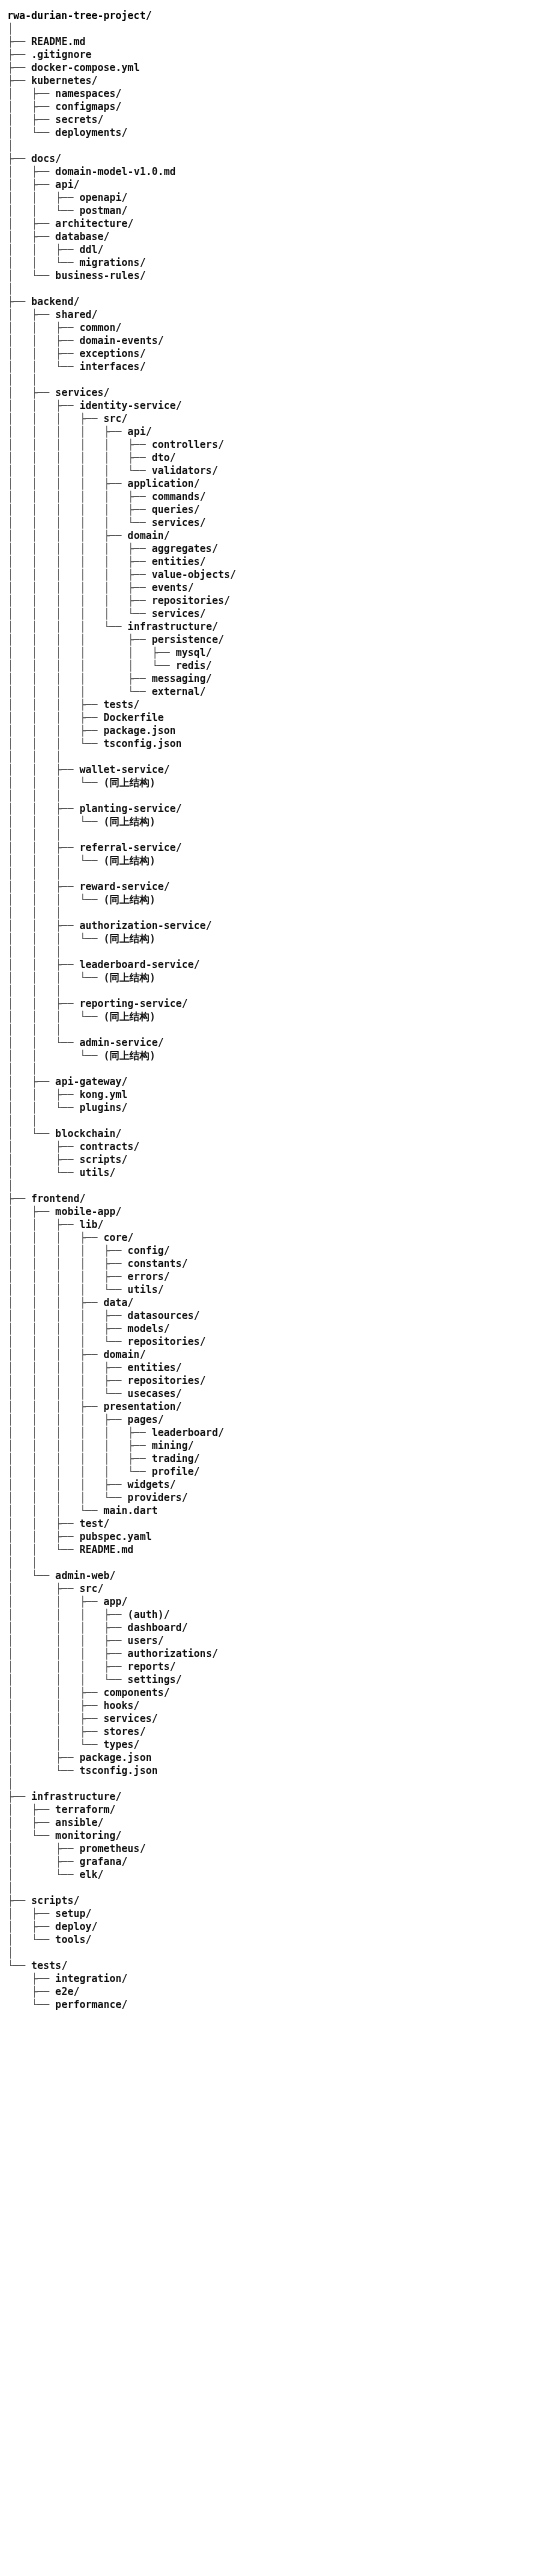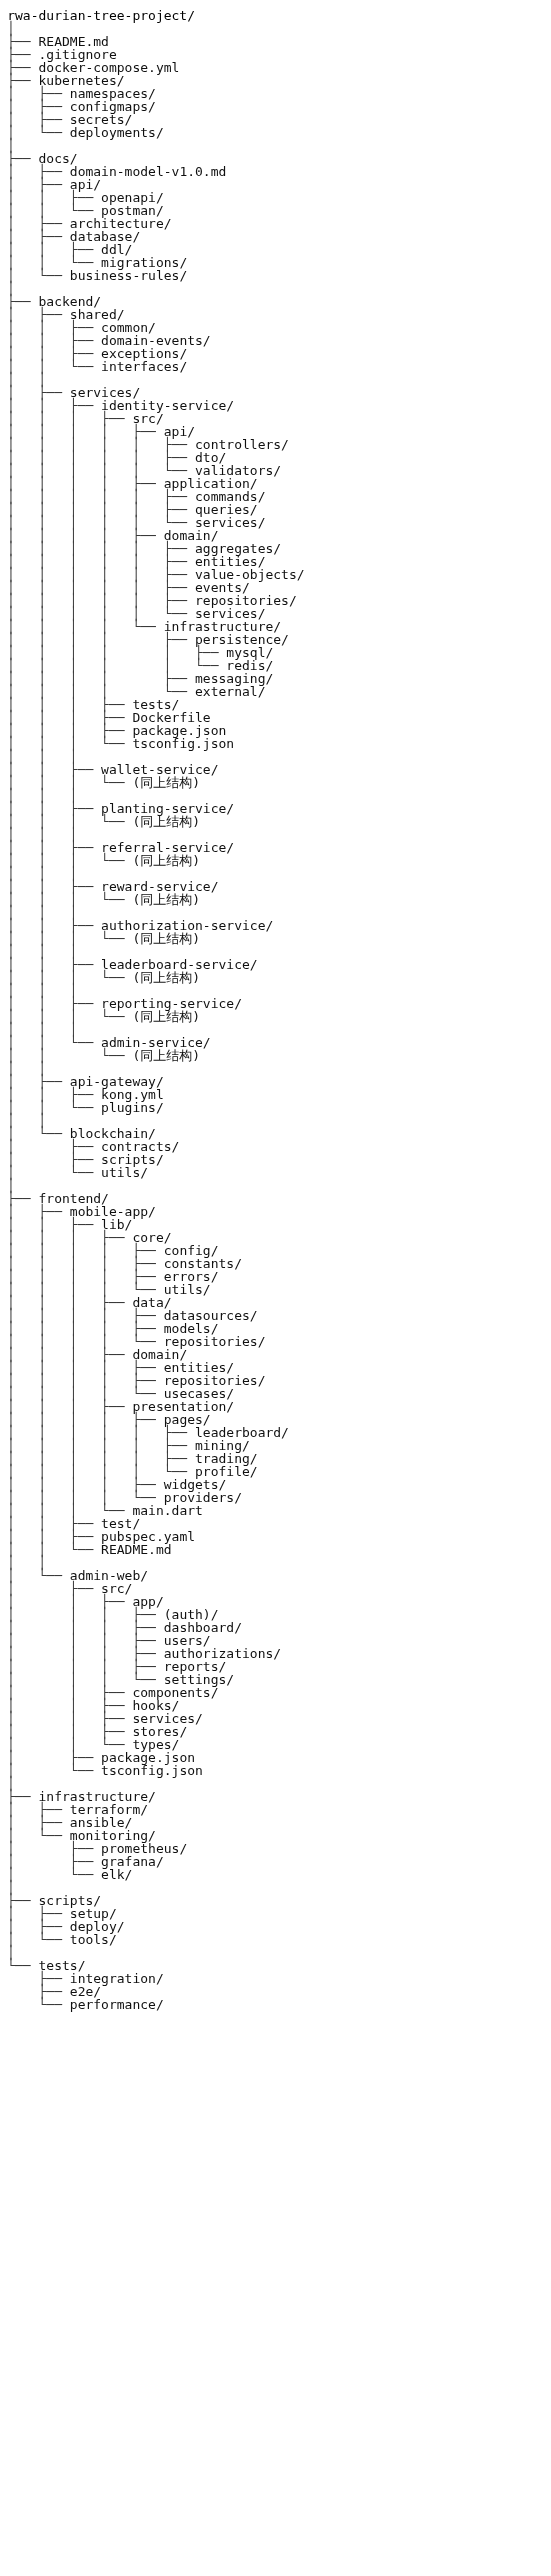--- a/index.html
+++ b/index.html
@@ -8,24 +8,25 @@
     background: #ffffff;
   }
   body {
     width: 551px;
     min-height: 3177px;
     font-family: "DejaVu Sans Mono", "Liberation Mono", monospace;
     color: #1b1b1b;
   }
   #tree {
     padding: 9.3px 0 15.5px 7.2px;
-    font-size: 13px;
+    font-size: 10px;
     line-height: 13px;
     white-space: pre;
     letter-spacing: 0px;
+    font-weight: bold;
   }
   .line {
     display: block;
     height: 13px;
     white-space: pre;
   }
   .pre {
     color: #3a3a3a;
   }
   .name {

